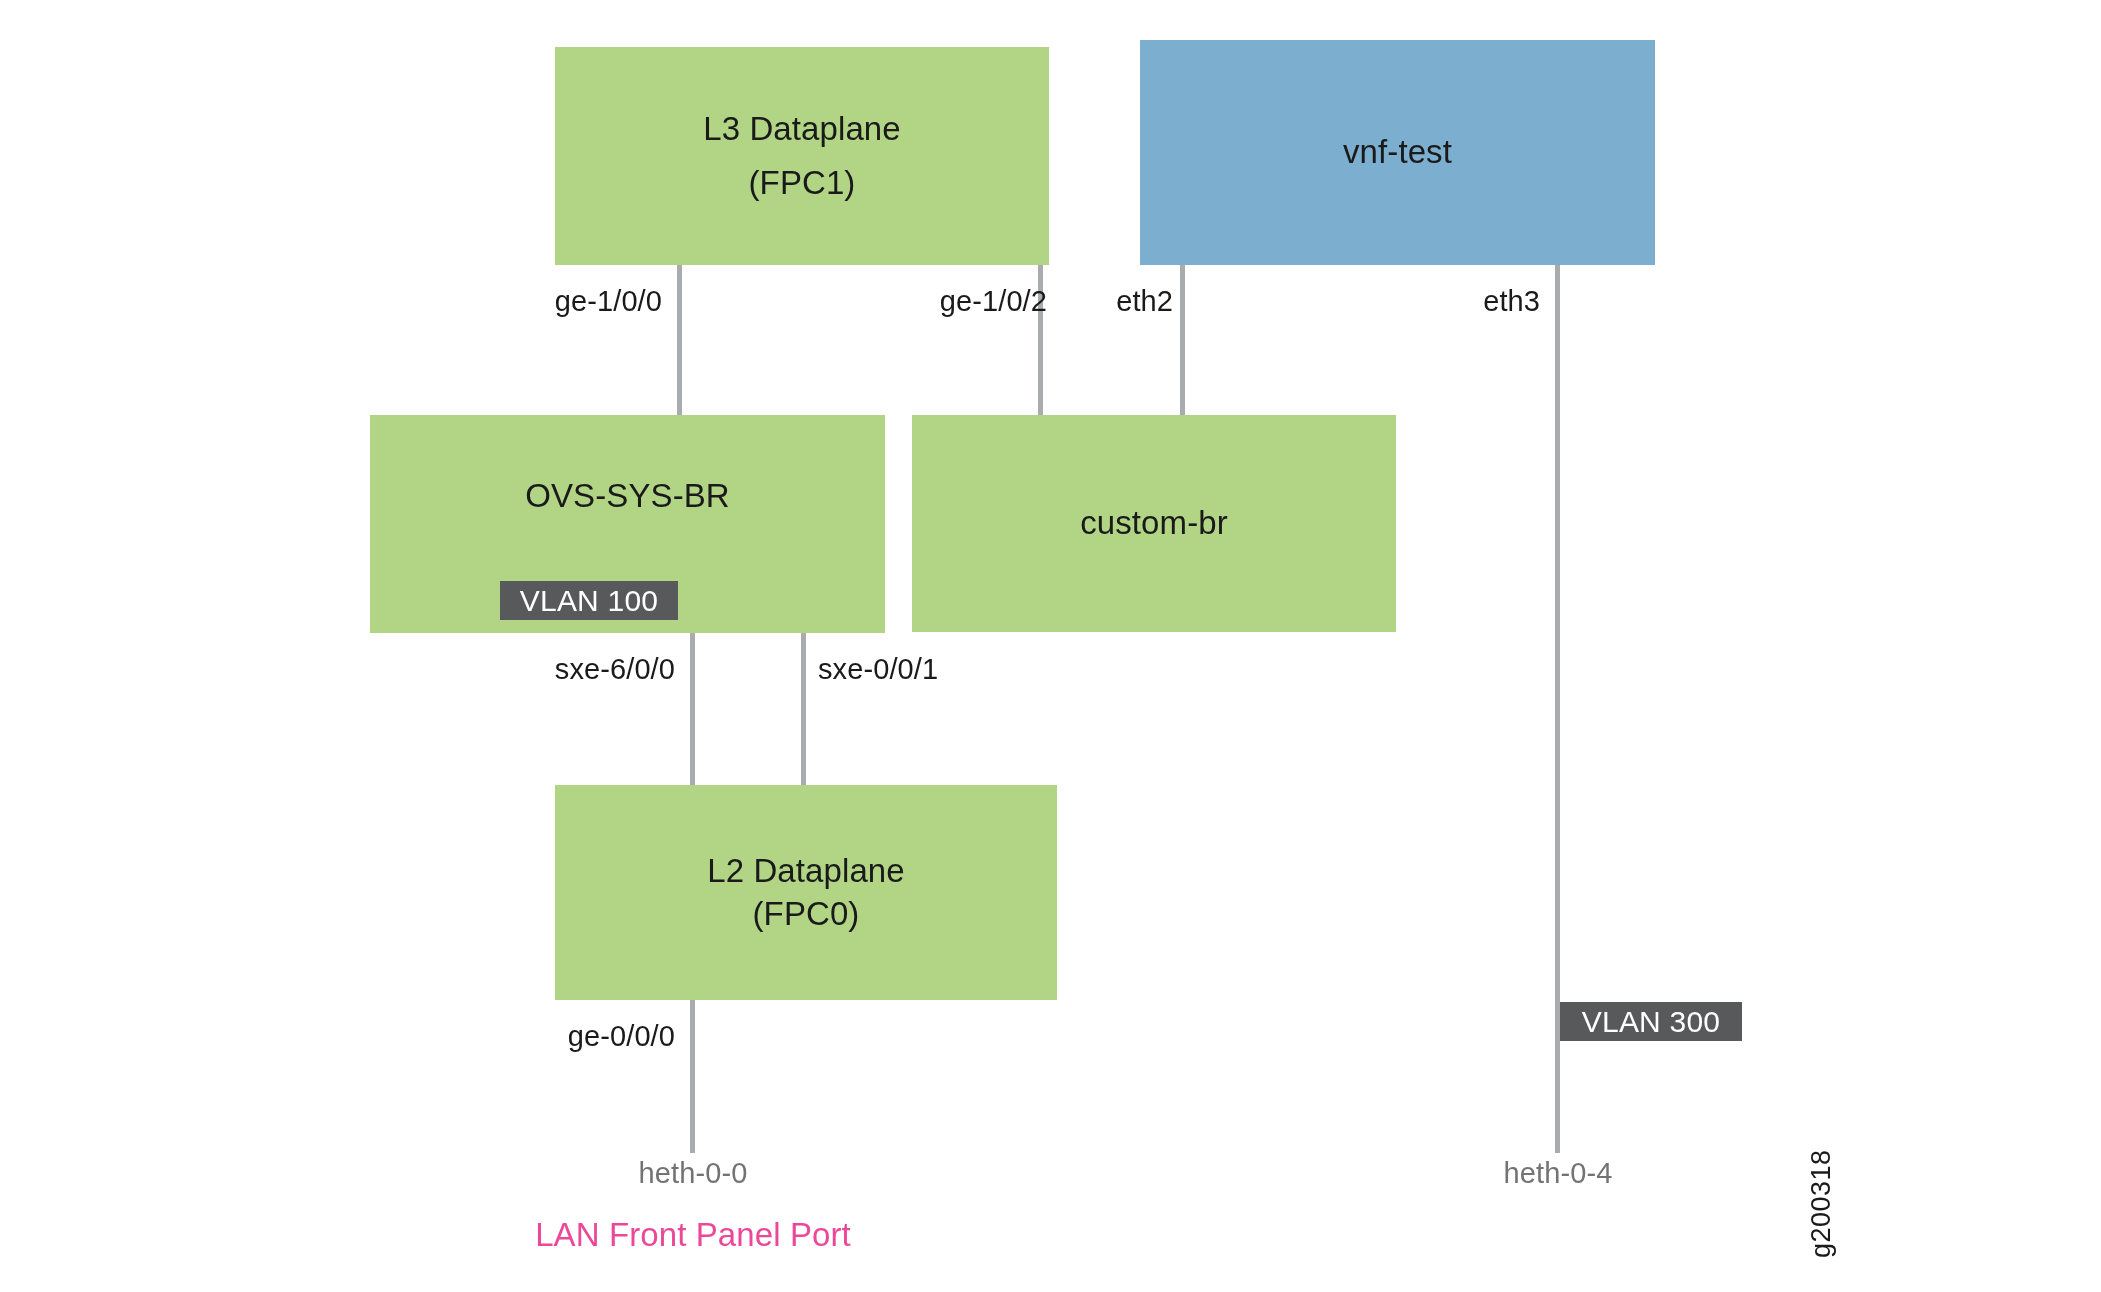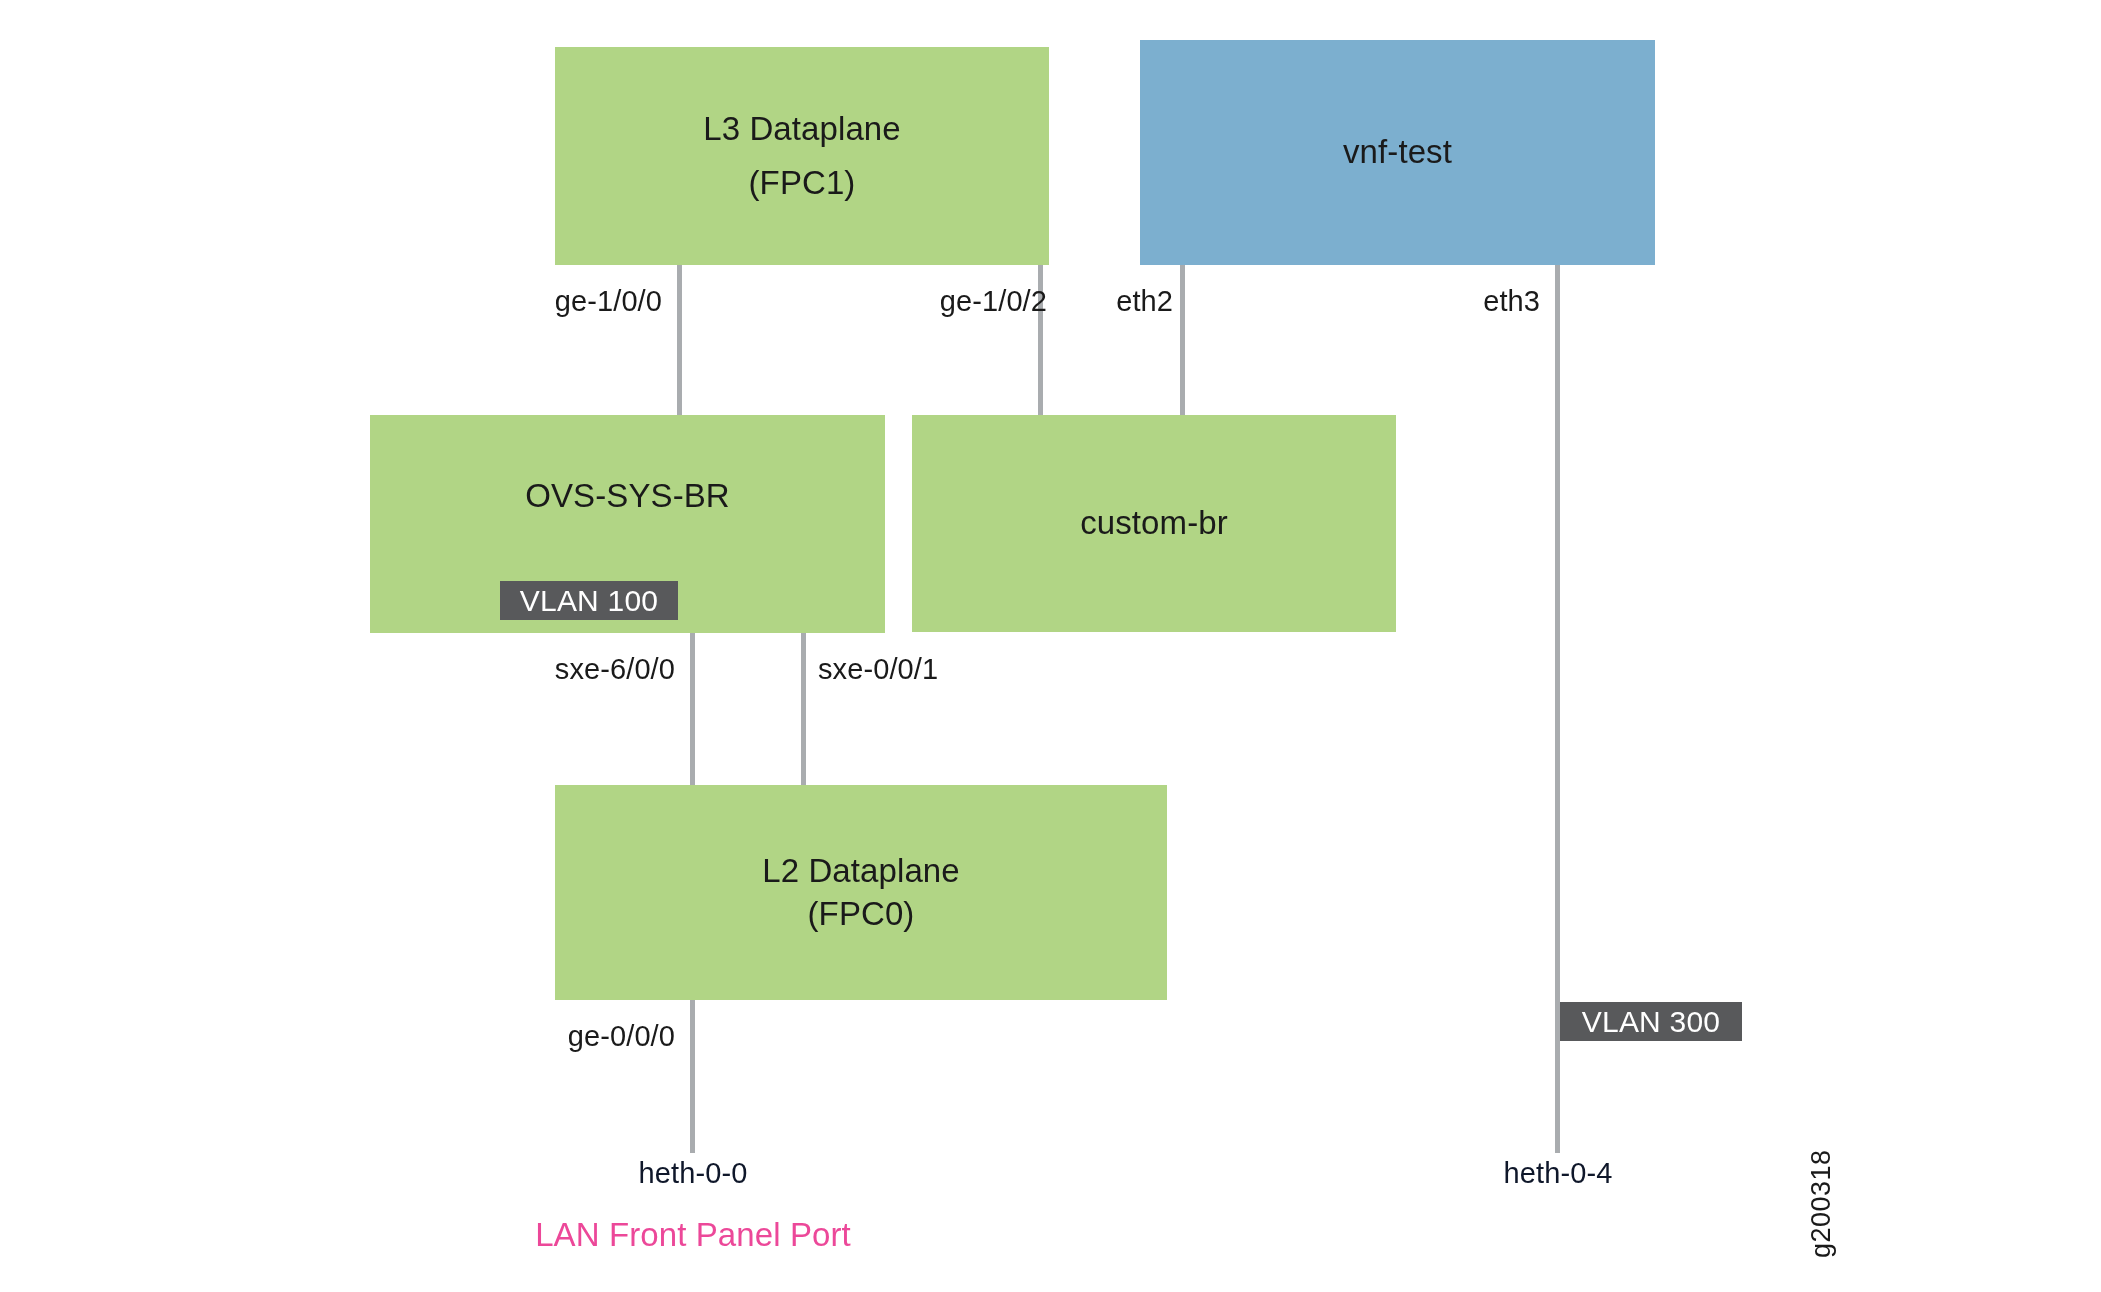--- a/index.html
+++ b/index.html
@@ -41,21 +41,21 @@
     position: absolute;
     font-size: 29px;
     color: #1a1a1a;
     white-space: nowrap;
     letter-spacing: 0.1px;
   }
   .portlabel.right { text-align: right; }
   .endlabel {
     position: absolute;
     font-size: 29px;
-    color: #0f172a;
+    color: #737373;
     white-space: nowrap;
     text-align: center;
     letter-spacing: 0.1px;
   }
   .panellabel {
     position: absolute;
     font-size: 33px;
     color: #ec4899;
     white-space: nowrap;
     text-align: center;
@@ -120,21 +120,21 @@
 
   <div class="vlan-badge" style="left:500px; top:581px; width:178px; height:39px;">VLAN 100</div>
 
   <div class="node" style="left:912px; top:415px; width:484px; height:217px; background:#b1d585;">
     <span>custom-br</span>
   </div>
 
   <div class="portlabel right" style="left:450px; top:653px; width:225px;">sxe-6/0/0</div>
   <div class="portlabel" style="left:818px; top:653px; width:240px;">sxe-0/0/1</div>
 
-  <div class="node" style="left:555px; top:785px; width:612px; height:215px; background:#b1d585;">
+  <div class="node" style="left:555px; top:785px; width:502px; height:215px; background:#b1d585;">
     <span>L2 Dataplane</span>
     <span class="line2">(FPC0)</span>
   </div>
 
   <div class="portlabel right" style="left:450px; top:1020px; width:225px;">ge-0/0/0</div>
 
   <div class="vlan-badge" style="left:1560px; top:1002px; width:182px; height:39px;">VLAN 300</div>
 
   <div class="endlabel" style="left:543px; top:1157px; width:300px;">heth-0-0</div>
   <div class="panellabel" style="left:443px; top:1216px; width:500px;">LAN Front Panel Port</div>

